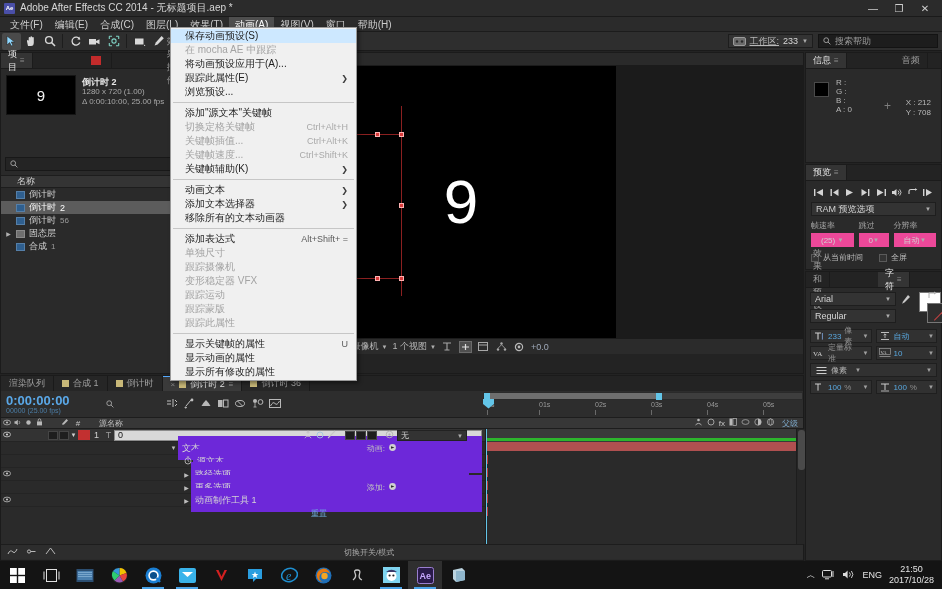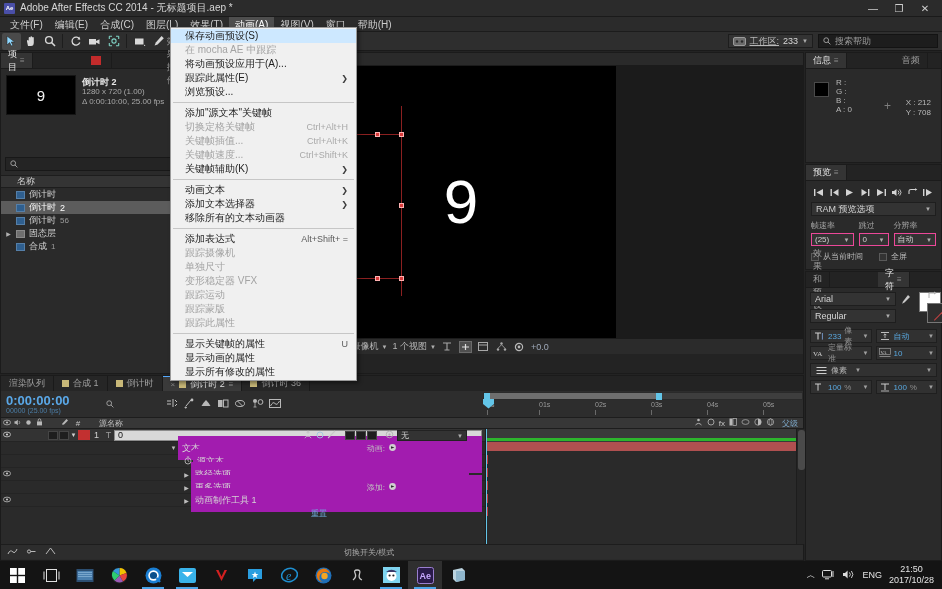--- a/index.html
+++ b/index.html
@@ -115,21 +115,21 @@
 
   #preview { left:805px; top:112px; width:137px; height:106px; }
   .prev-body { padding:3px 5px; }
   .transport { display:flex; align-items:center; justify-content:space-between; padding:2px 1px 4px 1px; }
   .tp { width:13px;height:12px;display:flex;align-items:center;justify-content:center; }
   .row-dd { height:14px; background:#333;border:1px solid #1e1e1e; display:flex;align-items:center;
     justify-content:space-between; padding:0 4px; font-size:9px; color:#d2d2d2; margin-bottom:4px; }
   .prev-cols { display:flex; gap:5px; }
   .pcol { flex:1; }
   .pcol .lbl { font-size:8px;color:#a6a6a6; margin-bottom:2px; display:block; }
-  .pcol .fld { height:13px;background:#333;border:1px solid #ec4899;display:flex;align-items:center;
+  .pcol .fld { height:13px;background:#333;border:7px solid #ec4899;display:flex;align-items:center;
     justify-content:space-between;padding:0 3px;font-size:8px;color:#d2d2d2; }
   .checkline { display:flex; align-items:center; gap:4px; margin-top:5px; font-size:8px; color:#b9b9b9; }
   .cbx { width:8px;height:8px;background:#333;border:1px solid #5a5a5a; }
 
   #charpanel { left:805px; top:219px; width:137px; height:290px; }
   .char-body { padding:4px 4px; }
   .fsel { height:14px; background:#333;border:1px solid #1e1e1e; display:flex;align-items:center;
     justify-content:space-between; padding:0 4px; font-size:9px; color:#d6d6d6; margin-bottom:3px;
     width:86px; }
   .char-top { display:flex; gap:4px; }
@@ -183,21 +183,21 @@
   .tl-body { position:relative; height:115px; background:#2a2a2a; }
   .tl-left { position:absolute; left:0; top:0; width:484px; height:115px; }
   .tl-right { position:absolute; left:484px; top:0; width:320px; height:115px; background:#2a2a2a;
     border-left:1px solid #1d1d1d; }
   .lrow { height:13px; display:flex; align-items:center; font-size:9px; color:#d4d4d4;
     border-bottom:1px solid #242424; }
   .lrow .eye { width:11px; text-align:center; color:#b6b6b6; font-size:8px; }
   .tri { font-size:6px; color:#bdbdbd; width:9px; text-align:center; }
   .srcname-input { height:11px; background:#d8d8d8; color:#111; border:1px solid #8c8c8c;
     font-size:9px; padding:0 3px; display:flex;align-items:center; }
-  .lbl-chip { background:#a21caf; padding:12px 4px; height:11px; display:flex;align-items:center;
+  .lbl-chip { background:#6d28d9; padding:12px 4px; height:11px; display:flex;align-items:center;
     font-size:9px; }
   .swatches { display:flex; gap:1px; }
   .sw { width:10px;height:9px;background:#1e1e1e;border:1px solid #454545; }
   .parent-dd { width:70px;height:11px;background:#333;border:1px solid #222;display:flex;
     align-items:center;justify-content:space-between;padding:0 3px;font-size:8px;color:#cfcfcf; }
   .tl-footer { height:15px; background:#2d2d2d; border-top:1px solid #1d1d1d; display:flex;
     align-items:center; gap:8px; padding:0 6px; font-size:8px; color:#a8a8a8; }
 
   
   .dropdown { position:absolute; left:170px; top:27px; width:187px; background:#f0f0f0;
@@ -1172,24 +1172,24 @@
       </div>
     <div class="mrow2">
         <span>移除所有的文本动画器</span>
       </div>
     <div class="msep"></div>
     <div class="mrow2">
         <span>添加表达式</span>
         <span class="acc">Alt+Shift+ =</span>
       </div>
     <div class="mrow2 dis">
+        <span>单独尺寸</span>
+      </div>
+    <div class="mrow2 dis">
         <span>跟踪摄像机</span>
-      </div>
-    <div class="mrow2 dis">
-        <span>单独尺寸</span>
       </div>
     <div class="mrow2 dis">
         <span>变形稳定器 VFX</span>
       </div>
     <div class="mrow2 dis">
         <span>跟踪运动</span>
       </div>
     <div class="mrow2 dis">
         <span>跟踪蒙版</span>
       </div>

